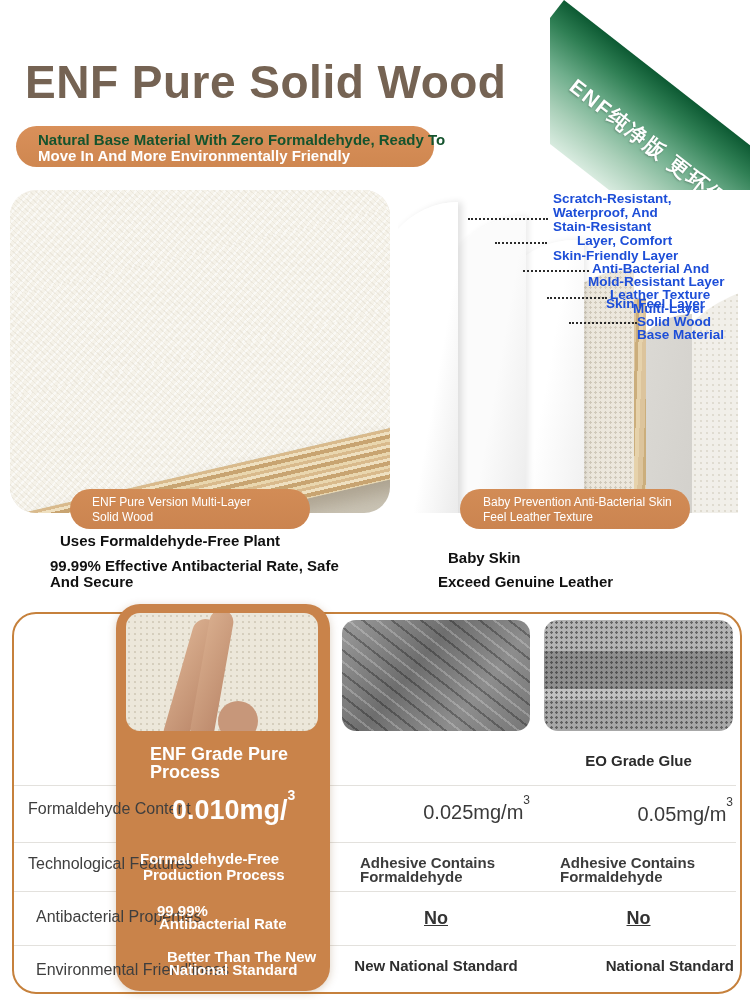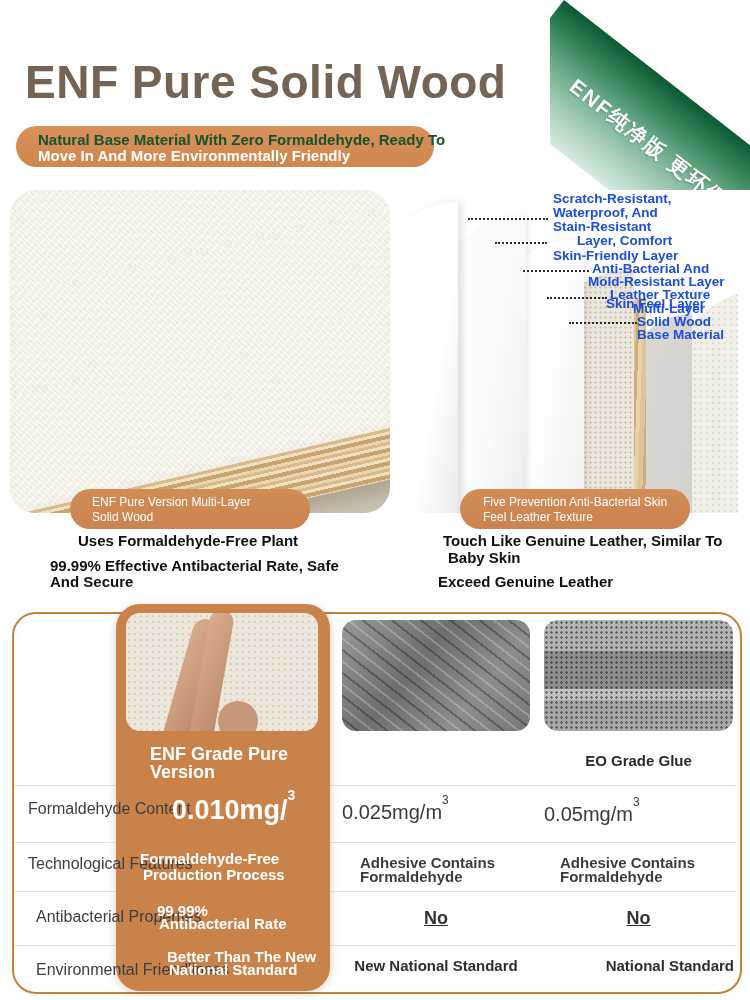--- a/index.html
+++ b/index.html
@@ -65,21 +65,21 @@
   .ll9{left:633px;top:302px;} .ll10{left:637px;top:315px;} .ll11{left:637px;top:328px;}
 
   
   .pill{position:absolute;top:489px;height:40px;border-radius:21px;z-index:23;
         background:linear-gradient(180deg,#d28c56,#cb8450);}
   .pillL{left:70px;width:240px;} .pillR{left:460px;width:230px;}
   .ptext{font-size:12px;font-weight:400;color:#fff;z-index:24;}
   .plA{left:92px;top:496px;} .plB{left:92px;top:511px;}
   .prA{left:483px;top:496px;} .prB{left:483px;top:511px;}
   .desc{font-size:15px;font-weight:700;color:#101010;z-index:22;}
-  .dL0{left:78px;top:533px;} .dL1{left:80px;top:550px;} .dL2{left:50px;top:558px;} .dL3{left:50px;top:574px;}
+  .dL0{left:60px;top:533px;} .dL1{left:80px;top:550px;} .dL2{left:50px;top:558px;} .dL3{left:50px;top:574px;}
   .dR0{left:443px;top:533px;} .dR1{left:448px;top:550px;} .dR2{left:438px;top:558px;} .dR3{left:438px;top:574px;}
 
   
   .tbl{position:absolute;left:12px;top:612px;width:726px;height:378px;
        border:2px solid #c6813c;border-radius:24px;z-index:0;background:#fff;}
   .hline{position:absolute;left:14px;width:722px;height:1px;background:#e3e1dd;z-index:1;}
   .hl1{top:785px;} .hl2{top:842px;} .hl3{top:891px;} .hl4{top:945px;}
   .rowlab{font-size:16px;color:#3e3e3e;z-index:6;}
   .rl0{left:28px;top:801px;} .rl1{left:28px;top:856px;} .rl2{left:36px;top:909px;} .rl3{left:36px;top:962px;}
 
@@ -102,21 +102,21 @@
       radial-gradient(rgba(35,35,35,.55) 1px,transparent 1.5px) 0 0/5px 5px,
       linear-gradient(180deg,#b4b4b4 0 28%,#8f8f8f 28% 62%,#c2c2c2 62% 72%,#a8a8a8 72%);}
 
   .ocol-label{font-size:18px;font-weight:700;color:#fff;z-index:8;}
   .olA{left:150px;top:745px;} .olB{left:150px;top:763px;}
   .collab{position:absolute;top:752px;font-size:15px;font-weight:700;color:#2b2b2b;text-align:center;z-index:6;}
   .cl1{left:342px;width:188px;} .cl2{left:544px;width:189px;}
 
   .bigval{left:172px;top:796px;font-size:27px;font-weight:800;color:#fff;z-index:8;}
   .bigval sup{font-size:14px;position:relative;top:-9px;font-weight:700;}
-  .mval{position:absolute;font-size:20px;color:#3a3a3a;text-align:left;z-index:6;}
+  .mval{position:absolute;font-size:20px;color:#3a3a3a;text-align:right;z-index:6;}
   .mval sup{font-size:12px;position:relative;top:-7px;}
   .mv1{left:342px;top:800px;width:188px;} .mv2{left:544px;top:802px;width:189px;}
 
   .owhite{font-size:15px;font-weight:700;color:#fff;z-index:8;}
   .otA{left:140px;top:851px;} .otB{left:143px;top:867px;}
   .oaA{left:157px;top:903px;} .oaB{left:159px;top:916px;}
   .oeA{left:167px;top:949px;} .oeB{left:169px;top:962px;}
 
   .cellt{font-size:15px;font-weight:700;color:#3c3c3c;z-index:6;}
   .c2tA{left:360px;top:855px;} .c2tB{left:360px;top:869px;}
@@ -183,27 +183,26 @@
   <div class="t lab ll7">Leather Texture</div>
   <div class="t lab ll8">Skin Feel Layer</div>
   <div class="t lab ll9">Multi-Layer</div>
   <div class="t lab ll10">Solid Wood</div>
   <div class="t lab ll11">Base Material</div>
 
   <div class="pill pillL"></div>
   <div class="t ptext plA">ENF Pure Version Multi-Layer</div>
   <div class="t ptext plB">Solid Wood</div>
   <div class="pill pillR"></div>
-  <div class="t ptext prA">Five Prevention Anti-Bacterial Skin</div>
+  <div class="t ptext prA">Baby Prevention Anti-Bacterial Skin</div>
   <div class="t ptext prB">Feel Leather Texture</div>
 
   <div class="t desc dL0">Uses Formaldehyde-Free Plant</div>
   <div class="t desc dL2">99.99% Effective Antibacterial Rate, Safe</div>
   <div class="t desc dL3">And Secure</div>
-  <div class="t desc dR0">Touch Like Genuine Leather, Similar To</div>
   <div class="t desc dR1">Baby Skin</div>
   <div class="t desc dR3">Exceed Genuine Leather</div>
 
   <div class="tbl"></div>
   <div class="hline hl1"></div>
   <div class="hline hl2"></div>
   <div class="hline hl3"></div>
   <div class="hline hl4"></div>
 
   <div class="t rowlab rl0">Formaldehyde Content</div>
@@ -212,21 +211,21 @@
   <div class="t rowlab rl3">Environmental Friendliness</div>
 
   <div class="ocol"></div>
   <div class="photo ph-hand">
     <div class="panel-edge"></div>
     <div class="finger f1"></div>
     <div class="finger f2"></div>
     <div class="thumb"></div>
   </div>
   <div class="t ocol-label olA">ENF Grade Pure</div>
-  <div class="t ocol-label olB">Version</div>
+  <div class="t ocol-label olB">Process</div>
   <div class="t bigval"><span>0.010mg/</span><sup>3</sup></div>
   <div class="t owhite otA">Formaldehyde-Free</div>
   <div class="t owhite otB">Production Process</div>
   <div class="t owhite oaA">99.99%</div>
   <div class="t owhite oaB">Antibacterial Rate</div>
   <div class="t owhite oeA">Better Than The New</div>
   <div class="t owhite oeB">National Standard</div>
 
   <div class="photo ph-enf"></div>
   <div class="mval mv1"><span>0.025mg/m</span><sup>3</sup></div>

